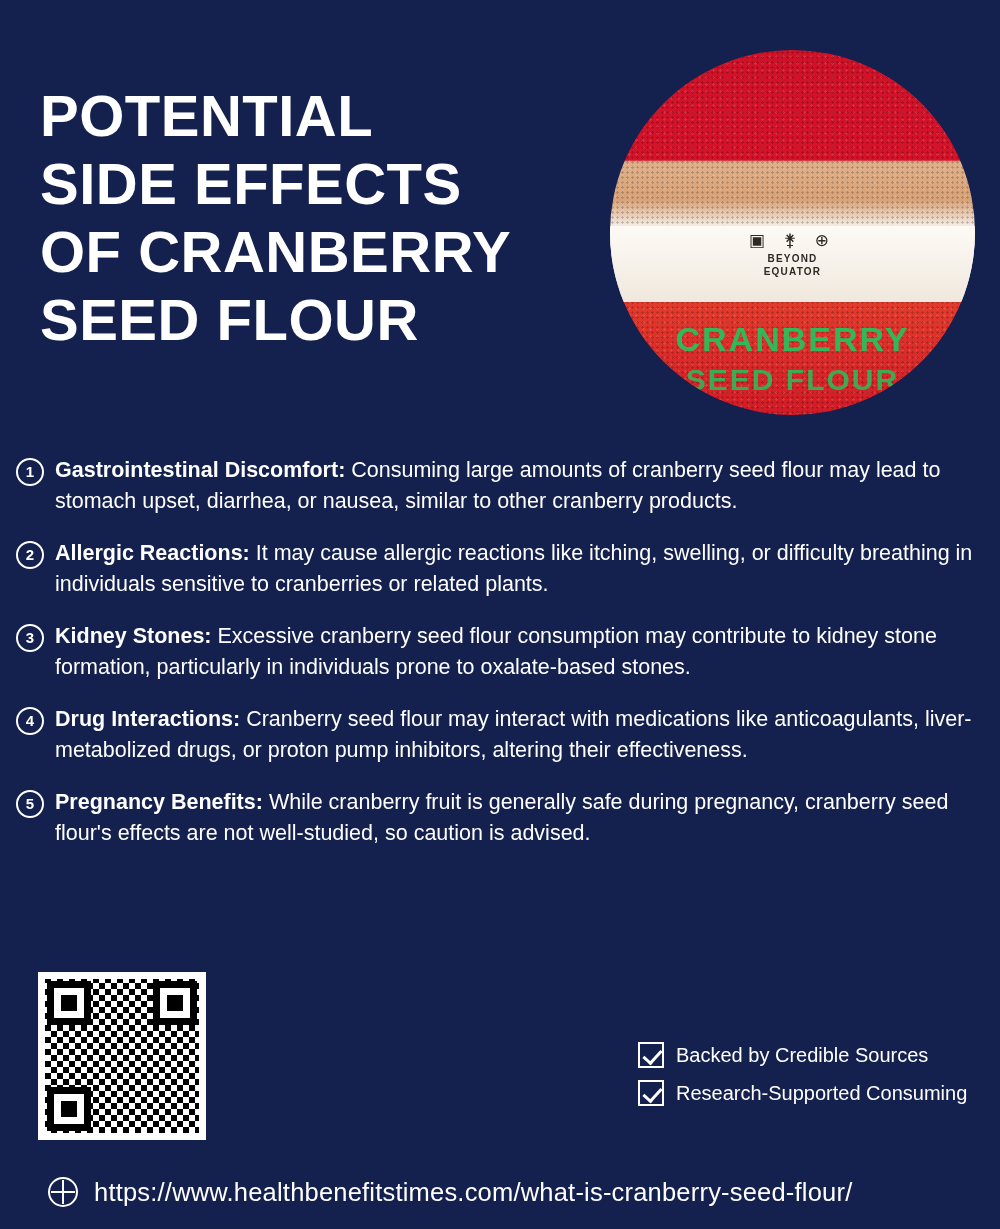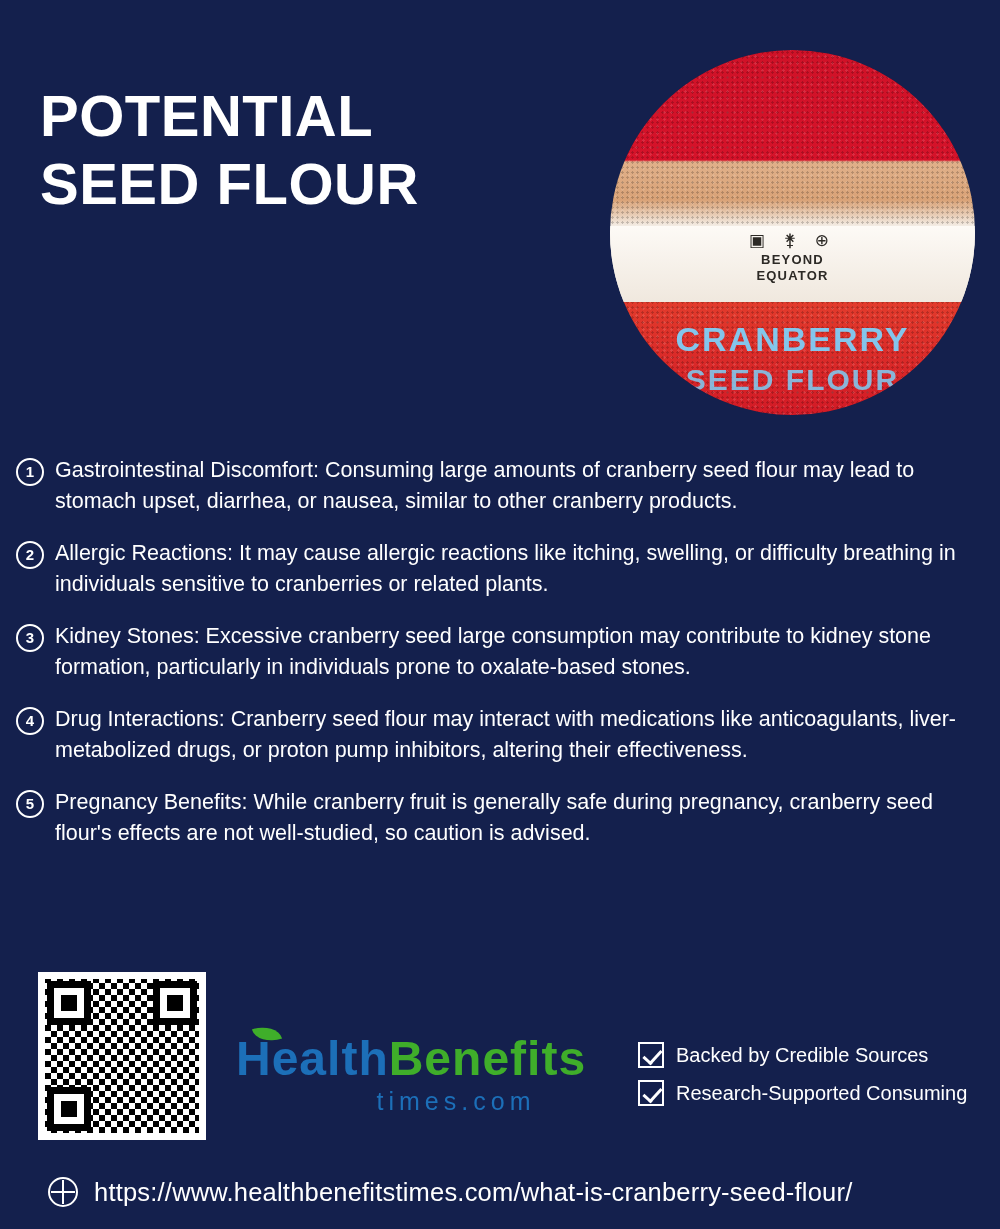--- a/index.html
+++ b/index.html
@@ -79,32 +79,32 @@
     top: 182px;
     text-align: center;
     color: #2d2a26;
   }
   .brand-icons {
     font-size: 17px;
     letter-spacing: 7px;
     line-height: 1.1;
   }
   .brand-name {
-    font-size: 13px;
+    font-size: 10px;
     font-weight: bold;
     letter-spacing: 1.2px;
     line-height: 1.12;
     margin-top: 2px;
   }
   .photo-product-text {
     position: absolute;
     left: 0; right: 0;
     top: 268px;
     text-align: center;
-    color: #7dd3fc;
+    color: #22c55e;
     font-size: 34px;
     font-weight: bold;
     letter-spacing: 2px;
     opacity: 0.92;
     line-height: 1.25;
   }
   .photo-product-text .l2 { font-size: 30px; opacity: 0.9; }
 
   
   .list {
@@ -130,21 +130,21 @@
     line-height: 24px;
     text-align: center;
     margin-top: 3px;
     margin-right: 11px;
   }
   .item-text {
     color: #ffffff;
     font-size: 21.5px;
     line-height: 1.42;
   }
-  .item-text b { font-weight: normal; }
+  .item-text b { font-weight: bold; }
 
   
   .qr {
     position: absolute;
     left: 38px;
     top: 972px;
     width: 168px;
     height: 168px;
     background: #ffffff;
     padding: 7px;
@@ -281,20 +281,22 @@
   }
 </style>
 </head>
 <body>
 
 <div class="poster">
 
   <div class="header">
     <div class="title">
       <span>POTENTIAL</span>
+      <span>SIDE EFFECTS</span>
+      <span>OF CRANBERRY</span>
       <span>SEED FLOUR</span>
     </div>
 
     <div class="photo-wrap">
       <div class="photo"></div>
       <div class="photo-grain"></div>
       <div class="photo-band"></div>
       <div class="brand-mark">
         <div class="brand-icons">▣ ⚵ ⊕</div>
         <div class="brand-name">BEYOND</div>
@@ -319,21 +321,21 @@
     <div class="item">
       <div class="num">2</div>
       <div class="item-text">
         <b>Allergic Reactions:</b><span> It may cause allergic reactions like itching, swelling, or difficulty breathing in individuals sensitive to cranberries or related plants.</span>
       </div>
     </div>
 
     <div class="item">
       <div class="num">3</div>
       <div class="item-text">
-        <b>Kidney Stones:</b><span> Excessive cranberry seed large consumption may contribute to kidney stone formation, particularly in individuals prone to oxalate-based stones.</span>
+        <b>Kidney Stones:</b><span> Excessive cranberry seed flour consumption may contribute to kidney stone formation, particularly in individuals prone to oxalate-based stones.</span>
       </div>
     </div>
 
     <div class="item">
       <div class="num">4</div>
       <div class="item-text">
         <b>Drug Interactions:</b><span> Cranberry seed flour may interact with medications like anticoagulants, liver-metabolized drugs, or proton pump inhibitors, altering their effectiveness.</span>
       </div>
     </div>
 
@@ -347,27 +349,20 @@
   </div>
 
   <div class="qr">
     <div class="qr-inner">
       <div class="qr-eye tl"></div>
       <div class="qr-eye tr"></div>
       <div class="qr-eye bl"></div>
     </div>
   </div>
 
-  <div class="logo">
-    <div class="logo-main" style="position:relative;">
-      <span class="leaf"></span>
-      <span class="logo-health">Health</span><span class="logo-benefits">Benefits</span>
-    </div>
-    <div class="logo-sub">times.com</div>
-  </div>
 
   <div class="badges">
     <div class="badge">
       <div class="check"></div>
       <div class="badge-label">Backed by Credible Sources</div>
     </div>
     <div class="badge">
       <div class="check"></div>
       <div class="badge-label">Research-Supported Consuming</div>
     </div>

